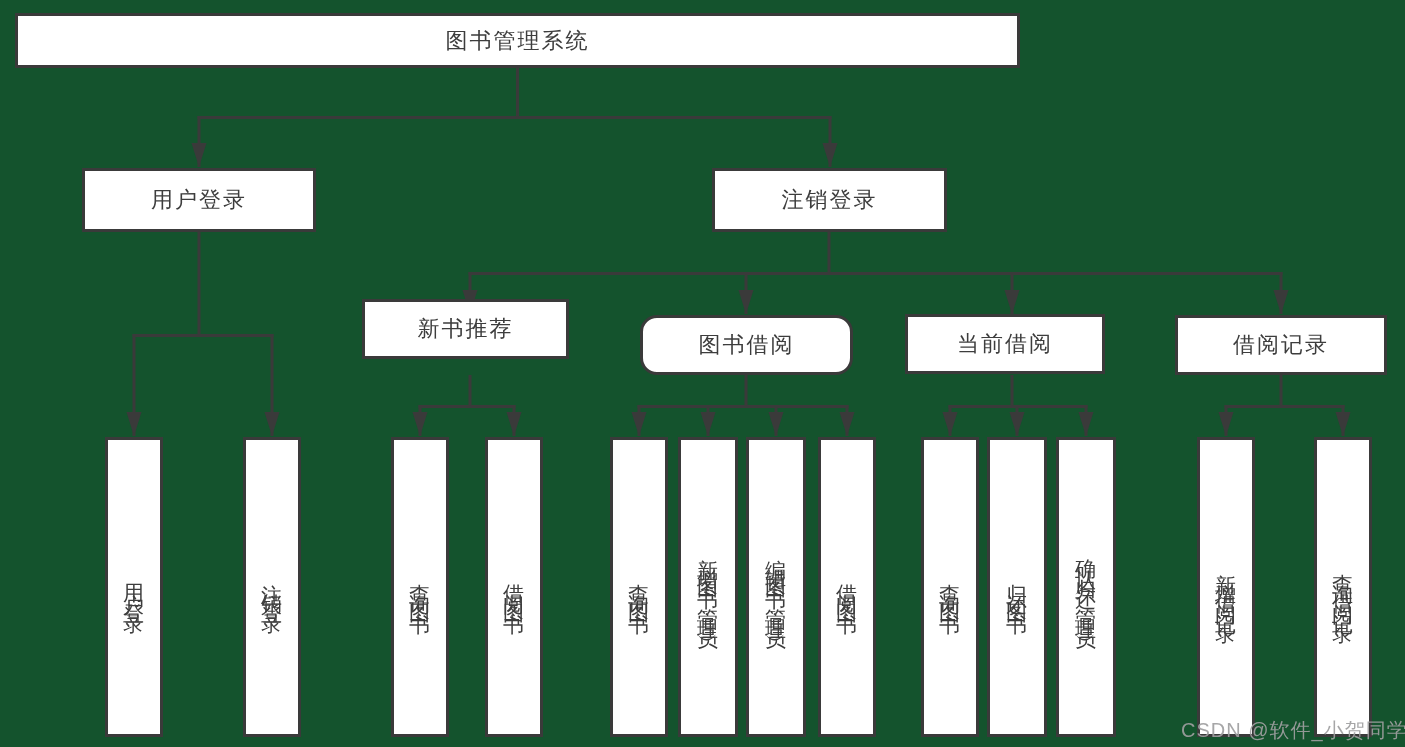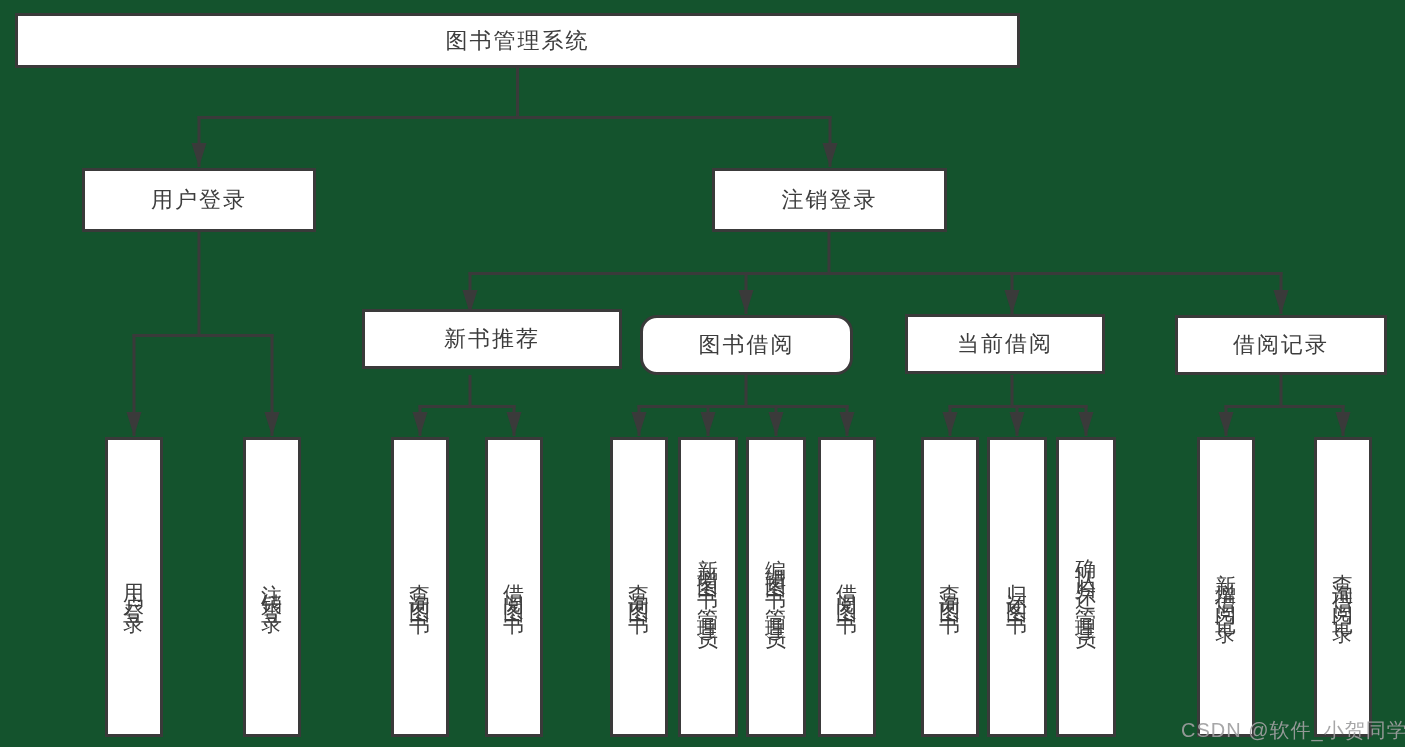--- a/index.html
+++ b/index.html
@@ -134,21 +134,21 @@
     <span>图书管理系统</span>
   </div>
 
   <div class="box" style="left:82px; top:168px; width:234px; height:64px;">
     <span>用户登录</span>
   </div>
   <div class="box" style="left:712px; top:168px; width:235px; height:64px;">
     <span>注销登录</span>
   </div>
 
-  <div class="box" style="left:362px; top:309px; width:260px; height:60px;">
+  <div class="box" style="left:362px; top:299px; width:207px; height:60px;">
     <span>新书推荐</span>
   </div>
   <div class="box" style="left:640px; top:315px; width:213px; height:60px;border-radius:17px;">
     <span>图书借阅</span>
   </div>
   <div class="box" style="left:905px; top:314px; width:200px; height:60px;">
     <span>当前借阅</span>
   </div>
   <div class="box" style="left:1175px; top:315px; width:212px; height:60px;">
     <span>借阅记录</span>

